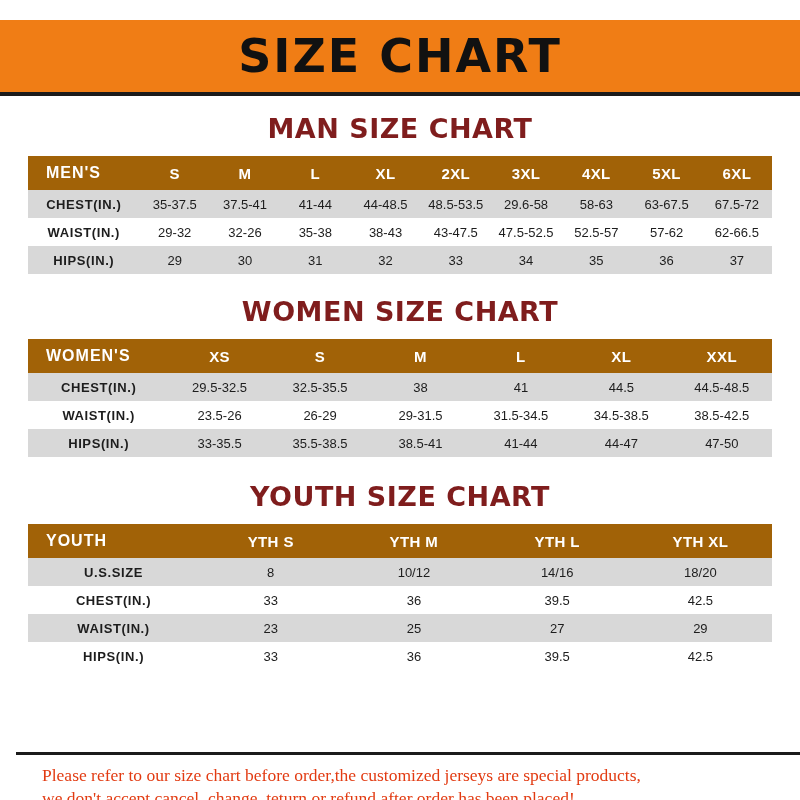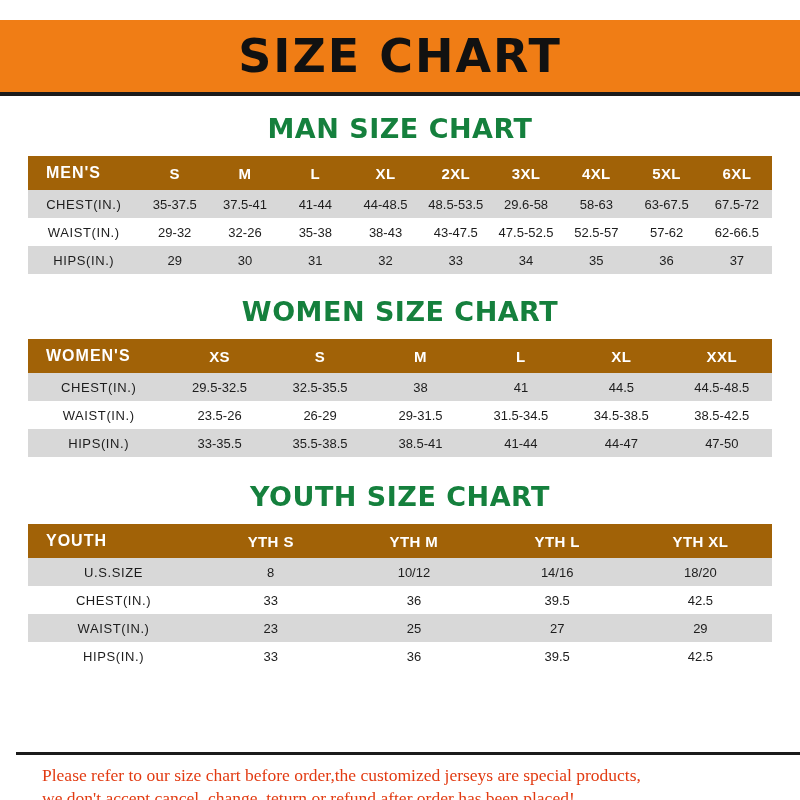--- a/index.html
+++ b/index.html
@@ -37,21 +37,21 @@
     letter-spacing: 2px;
     color: #111111;
     line-height: 1;
   }
   
   .section-title {
     text-align: center;
     font-family: "DejaVu Sans", sans-serif;
     font-weight: bold;
     font-size: 27px;
-    color: #15803d;
+    color: #7f1d1d;
     letter-spacing: 0.5px;
   }
   .mt-man { margin-top: 17px; margin-bottom: 12px; }
   .mt-women { margin-top: 22px; margin-bottom: 12px; }
   .mt-youth { margin-top: 24px; margin-bottom: 12px; }
 
   
   .table-wrap {
     margin: 0 28px;
   }
@@ -80,20 +80,21 @@
     text-align: left;
     padding-left: 18px;
     font-size: 16px;
     letter-spacing: 1px;
   }
   table.size tbody td.rowhead {
     text-align: center;
     font-size: 13px;
     letter-spacing: 0.6px;
     color: #1d1d1d;
+    font-weight: bold;
   }
   tr.shade td { background: #d8d8d8; }
   tr.plain td { background: #ffffff; }
 
   
   .man col.c0 { width: 15%; }
   .women col.c0 { width: 19%; }
   .youth col.c0 { width: 23%; }
 
   

